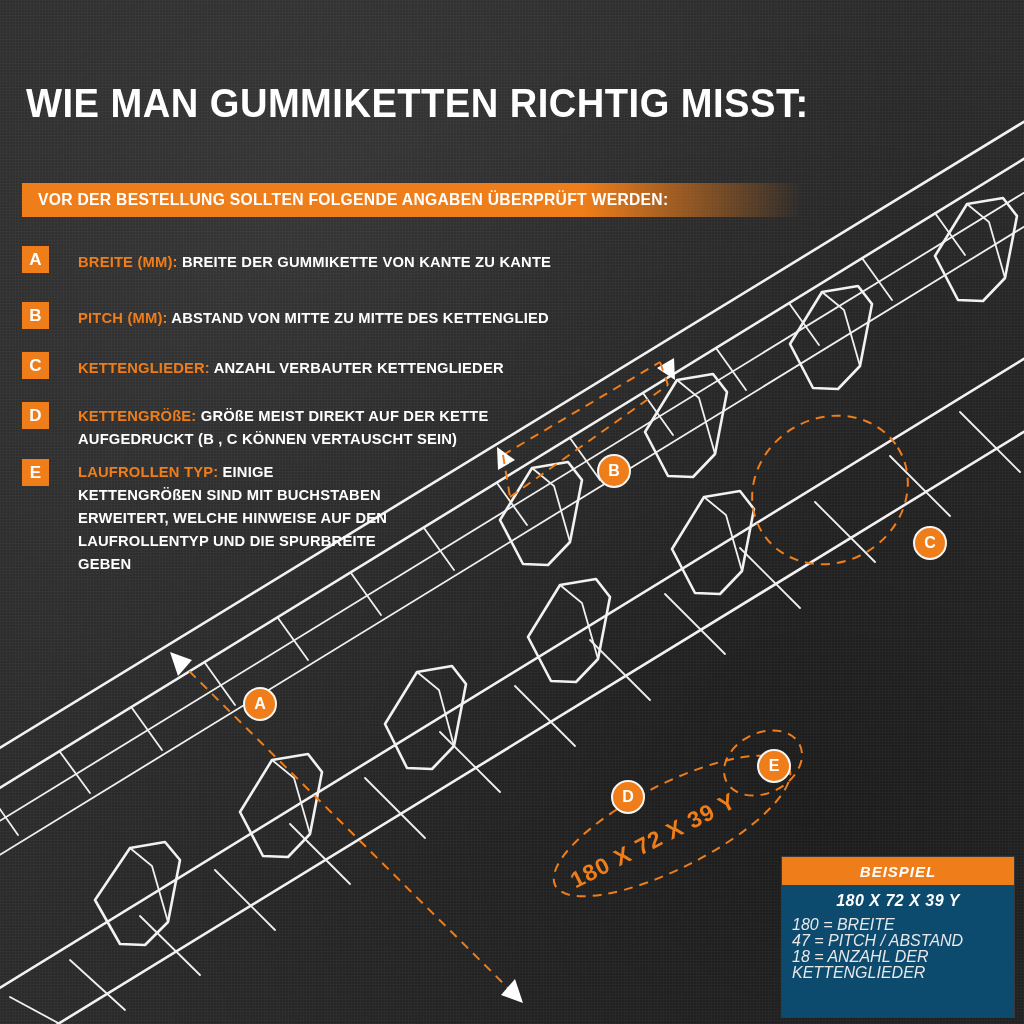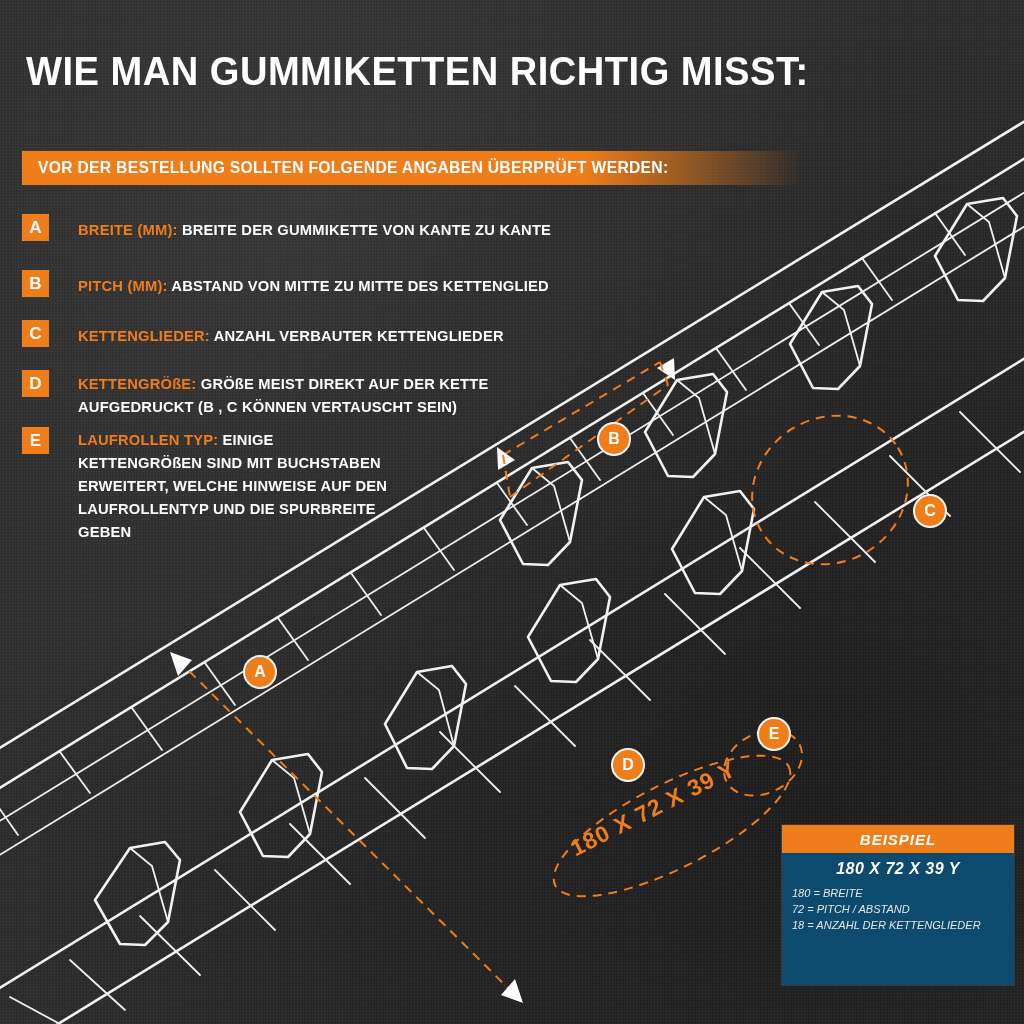--- a/index.html
+++ b/index.html
@@ -14,21 +14,21 @@
     position:absolute;inset:0;
     background-color:#2b2b2b;
     background-image:
       repeating-linear-gradient(0deg, rgba(255,255,255,0.022) 0px, rgba(255,255,255,0.022) 1px, rgba(0,0,0,0) 1px, rgba(0,0,0,0) 3px),
       repeating-linear-gradient(90deg, rgba(255,255,255,0.022) 0px, rgba(255,255,255,0.022) 1px, rgba(0,0,0,0) 1px, rgba(0,0,0,0) 3px),
       radial-gradient(ellipse at 30% 20%, rgba(255,255,255,0.05), rgba(0,0,0,0) 60%),
       radial-gradient(ellipse at 80% 80%, rgba(0,0,0,0.35), rgba(0,0,0,0) 70%);
     z-index:0;
   }
   .diagram{position:absolute;inset:0;z-index:1;}
-  .content{position:absolute;inset:0;z-index:3;}
+  .content{position:absolute;inset:0;z-index:3;margin-top:32px;}
 
   
   .title{
     position:absolute;left:26px;top:48px;
     color:#ffffff;
     font-size:41px;
     font-weight:bold;
     letter-spacing:0.5px;
     font-stretch:condensed;
     transform:scaleX(0.93);
@@ -86,21 +86,21 @@
   .example-head{
     height:28px;background:#ef7d1a;color:#ffffff;
     font-size:15px;font-weight:bold;letter-spacing:1px;
     display:flex;align-items:center;justify-content:center;
   }
   .example-title{
     color:#ffffff;font-size:16px;font-weight:bold;text-align:center;
     margin-top:7px;letter-spacing:0.5px;
   }
   .example-lines{
-    color:#e8e8e8;font-size:11px;line-height:16px;
+    color:#e8e8e8;font-size:16px;line-height:16px;
     margin:7px 0 0 10px;
   }
   .example-lines div{white-space:normal;}
 </style>
 </head>
 <body>
 
 <div class="bg-texture"></div>
 
 <svg class="diagram" width="1024" height="1024" viewBox="0 0 1024 1024">
@@ -247,18 +247,18 @@
   <div class="marker" style="left:757px;top:717px;">E</div>
   <div class="marker" style="left:611px;top:748px;">D</div>
 
   <div class="printed-size">180 X 72 X 39 Y</div>
 
   <div class="example-box">
     <div class="example-head">BEISPIEL</div>
     <div class="example-title">180 X 72 X 39 Y</div>
     <div class="example-lines">
       <div>180 = BREITE</div>
-      <div>72 = PITCH / ABSTAND</div>
+      <div>47 = PITCH / ABSTAND</div>
       <div>18 = ANZAHL DER KETTENGLIEDER</div>
     </div>
   </div>
 
 </div>
 
 </body></html>

